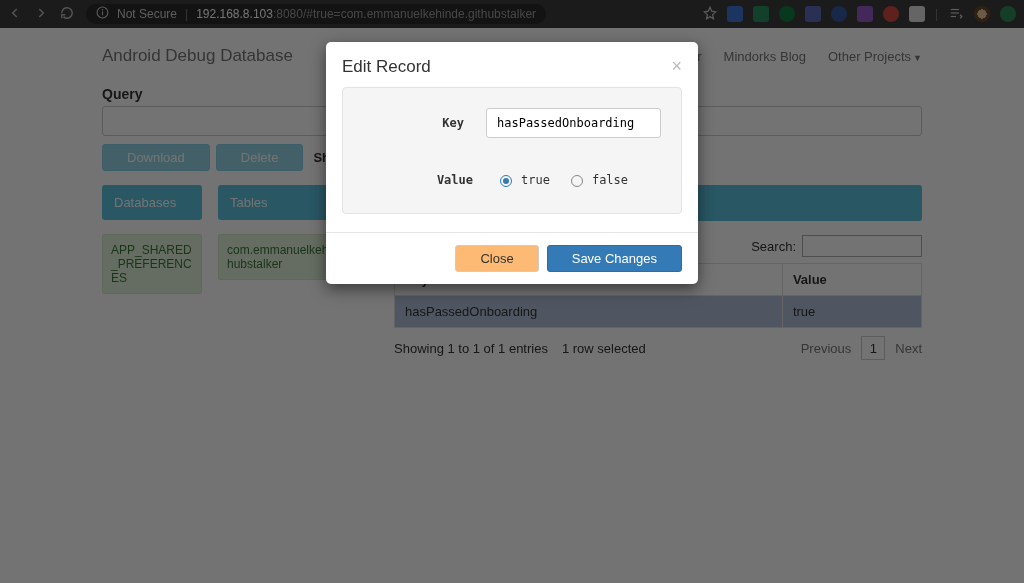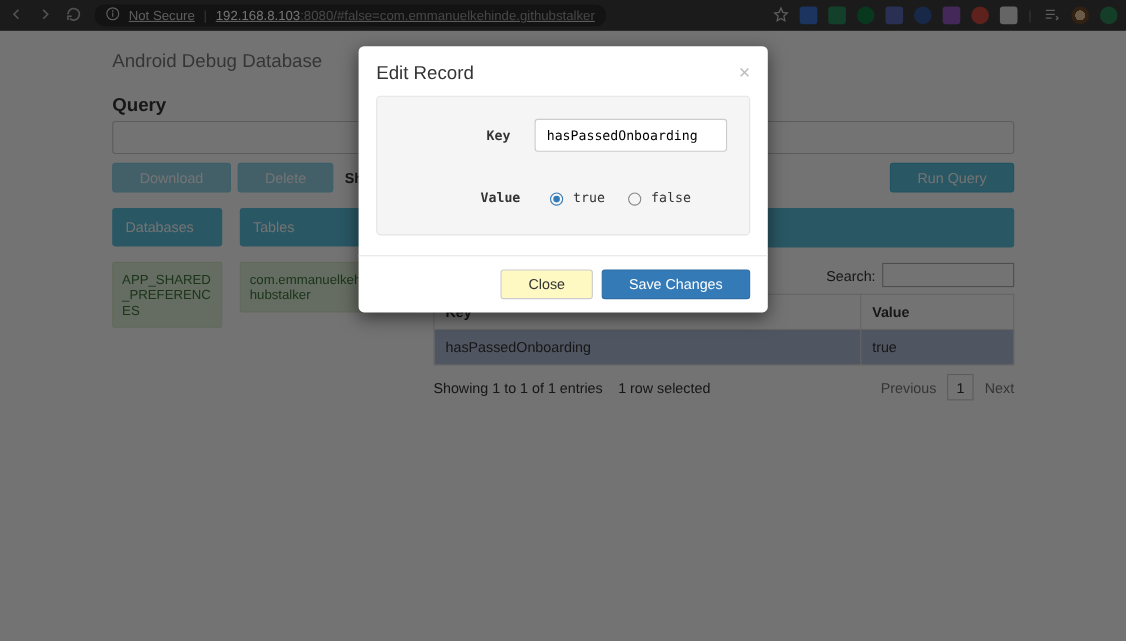--- a/index.html
+++ b/index.html
@@ -18,21 +18,20 @@
   
   .chrome-bar {
     height: 28px;
     background: #3d3d3d;
     display: flex;
     align-items: center;
     color: #cfcfcf;
     font-size: 12px;
     padding: 0 8px;
     gap: 12px;
-    text-decoration: underline;
   }
   .chrome-left { display: flex; align-items: center; gap: 12px; }
   .chrome-nav-icon { opacity: .85; cursor: pointer; }
   .chrome-addr {
     display: flex; align-items: center; gap: 8px;
     background: #2a2a2a; padding: 2px 10px; border-radius: 12px;
     color: #cfcfcf;
   }
   .not-secure { display: flex; align-items: center; gap: 4px; }
   .addr-host { color: #fff; text-align: right; }
@@ -49,36 +48,36 @@
     margin: 0 auto;
   }
   .top-nav {
     display: flex; align-items: center;
     height: 40px;
   }
   .brand { font-size: 17px; color: #777; }
   .nav-links { margin-left: auto; display: flex; gap: 22px; font-size: 13px; color: #777; }
   .nav-links .caret { font-size: 9px; margin-left: 2px; }
 
-  .section-label { font-weight: 700; font-size: 17px; margin: 10px 0 4px; }
+  .section-label { font-weight: 700; font-size: 14px; margin: 10px 0 4px; }
   .query-box {
     width: 100%; height: 30px;
     border: 1px solid #ccc; border-radius: 3px;
     background: #fff;
   }
 
   .toolbar-row { display: flex; align-items: center; margin-top: 8px; gap: 6px; }
   .btn {
     display: inline-flex; align-items: center; justify-content: center;
     padding: 6px 24px; border-radius: 3px; border: 1px solid transparent;
     font-size: 13px; cursor: pointer; line-height: 1;
   }
   .btn-info { background: #5bc0de; border-color: #46b8da; color: #fff; }
   .btn-info[disabled] { opacity: .65; cursor: not-allowed; }
-  .btn-default { background: #fef9c3; border-color: #ccc; color: #333; }
+  .btn-default { background: #fdba74; border-color: #ccc; color: #333; }
   .btn-primary { background: #337ab7; border-color: #2e6da4; color: #fff; }
 
   .bold-label { font-weight: 700; margin-left: 4px; }
 
   .columns { display: flex; gap: 16px; margin-top: 14px; }
   .col-db { width: 100px; }
   .col-tbl { width: 160px; }
   .col-main { flex: 1; }
 
   .panel-head {
@@ -194,21 +193,21 @@
       <span>
         <svg width="13" height="13" viewBox="0 0 24 24" fill="none" stroke="#cfcfcf" stroke-width="2">
             <circle cx="12" cy="12" r="10"></circle>
             <line x1="12" y1="10" x2="12" y2="17"></line>
             <circle cx="12" cy="7" r="0.5" fill="#cfcfcf"></circle>
           </svg>
       </span>
       <span class="not-secure">Not Secure</span>
       <span style="color:#777">|</span>
       <span>
-        <span class="addr-host">192.168.8.103</span><span class="addr-rest">:8080/#false=com.emmanuelkehinde.githubstalker</span>
+        <span class="addr-host">192.168.8.103</span><span class="addr-rest">:8080/#true=com.emmanuelkehinde.githubstalker</span>
       </span>
     </div>
   </div>
   <div class="chrome-right">
     <span>
       <svg width="14" height="14" viewBox="0 0 24 24" fill="none" stroke="#cfcfcf" stroke-width="2">
           <path d="M12 2l2.9 6.9L22 10l-5.5 4.8L18 22l-6-3.5L6 22l1.5-7.2L2 10l7.1-1.1z"></path>
         </svg>
     </span>
     <span class="ext-icon" style="background:#3d75d6"></span>
@@ -230,31 +229,38 @@
     </span>
     <span class="ext-icon" style="background:radial-gradient(circle,#e8c9a0 40%,#6b4a2b 41%);border-radius:50%"></span>
     <span class="ext-icon" style="background:#2e8b57;border-radius:50%"></span>
   </div>
 </div>
 
 <div class="page">
   <div class="container">
     <div class="top-nav">
       <div class="brand">Android Debug Database</div>
+      <div class="nav-links">
+        <span>GitHub</span>
+        <span>Twitter</span>
+        <span>Mindorks Blog</span>
+        <span>
+          <span>Other Projects</span><span class="caret">▼</span>
+        </span>
+      </div>
     </div>
 
     <div class="section-label">Query</div>
     <input class="query-box" style="">
 
     <div class="toolbar-row">
       <button class="btn btn-info" disabled="">Download</button>
       <button class="btn btn-info" disabled="">Delete</button>
       <span class="bold-label">SharedPreferences</span>
       <div style="flex:1"></div>
-      <button class="btn btn-info">Run Query</button>
     </div>
 
     <div class="columns">
       <div class="col-db">
         <div class="panel-head">Databases</div>
         <div class="tiny-list">
           <div class="cell active">APP_SHARED_PREFERENCES</div>
         </div>
       </div>
 

